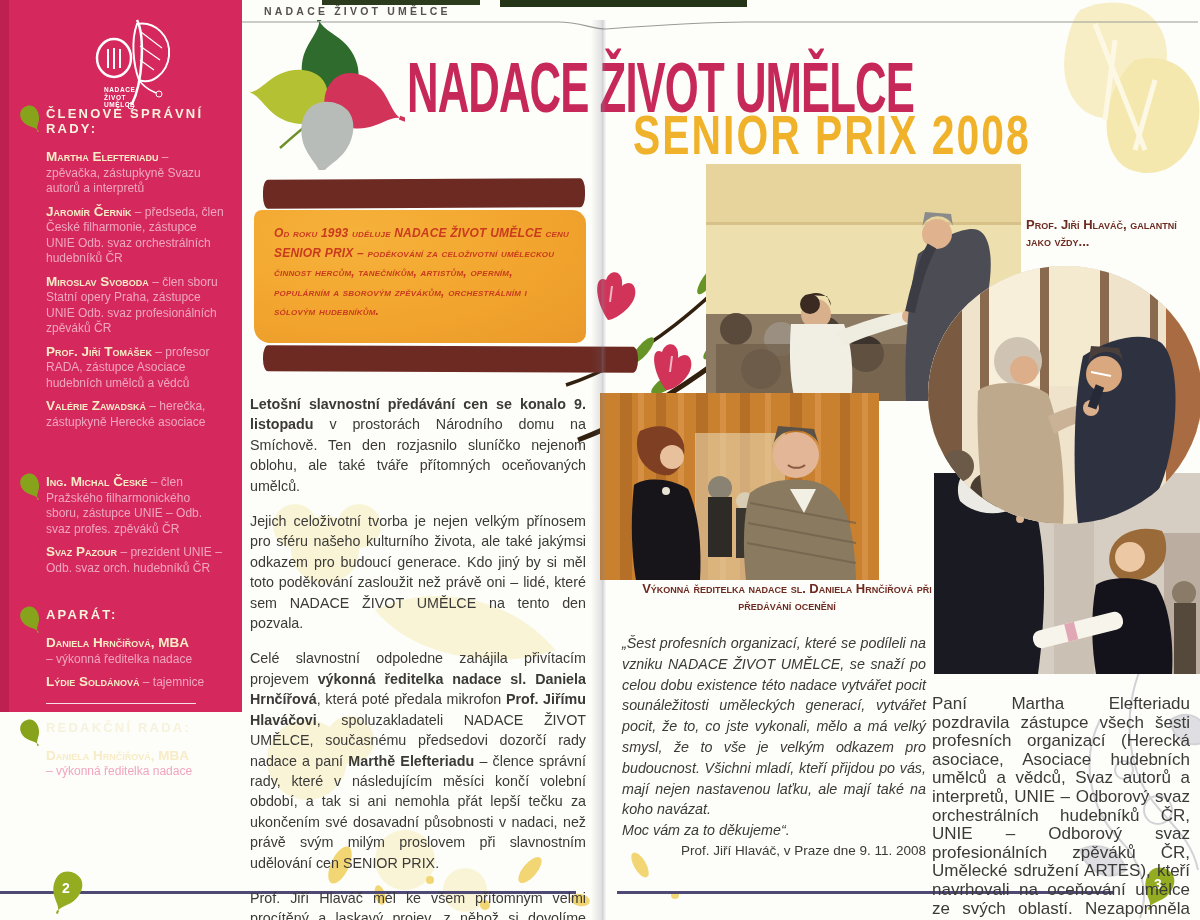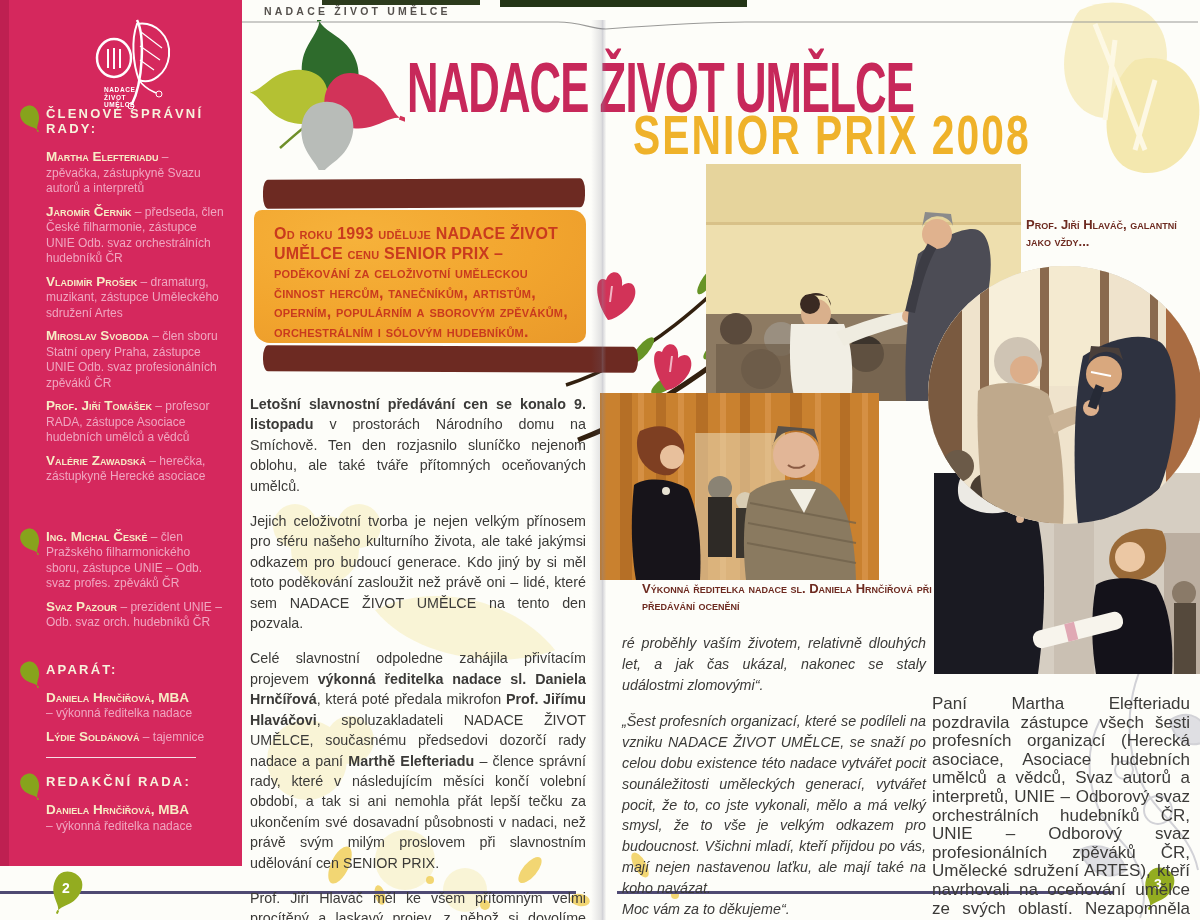--- a/index.html
+++ b/index.html
@@ -1,20 +1,20 @@
 <!DOCTYPE html>
 <html><head>
 <meta charset="utf-8">
 <style>
   html,body{margin:0;padding:0;background:#ffffff;}
   #spread{position:relative;width:1200px;height:920px;overflow:hidden;
           background:#fdfdf9;font-family:"Liberation Sans",sans-serif;}
   .abs{position:absolute;}
   
-  #sidebar{left:0;top:0;width:242px;height:866px;background:#d5285d;z-index:3;}
+  #sidebar{left:0;top:0;width:242px;height:712px;background:#d5285d;z-index:3;}
   #sidebar .edge{position:absolute;left:0;top:0;width:9px;height:100%;background:rgba(90,0,30,.18);}
   #logo{position:absolute;left:84px;top:14px;width:100px;height:104px;}
   #logo .lt{position:absolute;left:20px;top:72px;color:#fff;font-size:6.5px;line-height:7.5px;letter-spacing:.6px;font-weight:bold;}
   #sb-content{position:absolute;left:46px;top:106px;width:178px;color:#f0a6c0;}
   .sb-h{position:relative;color:#f7f2dc;font-size:13px;letter-spacing:2.2px;font-weight:bold;margin:0 0 13px 0;}
   .sb-h .bl{position:absolute;left:-27px;top:-4px;}
   .sb-i{margin:0 0 7px 0;font-size:12px;line-height:15.5px;}
   .nm{color:#f7ecc5;font-weight:bold;font-variant:small-caps;font-size:13.5px;}
   .ds{color:#f0a6c0;}
   .blk{display:block;}
@@ -30,35 +30,35 @@
   #title-sub{left:633px;top:104px;color:#efb22a;font-size:40px;font-weight:bold;letter-spacing:2px;
              white-space:nowrap;transform:scale(1.02,1.38);transform-origin:left top;z-index:5;}
   
   .mbar{background:#6d2a22;border-radius:5px/12px;z-index:3;}
   #bar1{left:263px;top:179px;width:322px;height:29px;transform:rotate(-.3deg);}
   #bar2{left:263px;top:346px;width:375px;height:26px;transform:rotate(.25deg);}
   #intro-box{left:254px;top:210px;width:332px;height:133px;z-index:3;
      background:radial-gradient(ellipse at 30% 20%,#f6b23b 0%,#f2a52e 55%,#e9992a 100%);
      border-radius:8px 14px 10px 16px;}
   #intro-box .tx{padding:14px 16px 0 20px;color:#c93a1e;font-weight:bold;font-variant:small-caps;
-     font-size:16px;line-height:19.5px;letter-spacing:.2px;}
+     font-size:12px;line-height:19.5px;letter-spacing:.2px;font-style:italic;}
   
   .bodytx{color:#3b3a38;text-align:justify;z-index:6;}
   #midcol{left:250px;top:382px;width:336px;font-size:14.3px;line-height:20.4px;}
   #midcol p{margin:12px 0 15px 0;}
   #col1{left:622px;top:633px;width:304px;font-size:14.3px;line-height:20.8px;}
   #col1 p{margin:0 0 16px 0;}
   #col2{left:932px;top:695px;width:258px;font-size:17px;line-height:18.6px;}
   .b{font-weight:bold;} .it{font-style:italic;}
   .sig{text-align:right;font-style:normal;font-size:13.5px;margin-top:2px;}
   .tight{margin:0 !important;}
   
   .cap{color:#6d2a20;font-variant:small-caps;font-weight:bold;font-size:13px;line-height:17px;z-index:6;}
   #cap1{left:1026px;top:216px;width:172px;text-align:left;}
-  #cap2{left:642px;top:580px;width:290px;text-align:left;}
+  #cap2{left:642px;top:580px;width:290px;text-align:center;}
   
   .photo{overflow:hidden;z-index:3;background:#ccc;}
   #photo1{left:706px;top:164px;width:315px;height:237px;}
   #oval{left:928px;top:266px;width:274px;height:258px;border-radius:50%;z-index:4;}
   #photo3{left:600px;top:393px;width:279px;height:187px;}
   #photo4{left:934px;top:473px;width:266px;height:201px;}
   
   .pgline{height:3px;background:#4f4a73;z-index:2;}
   #pgline-l{left:0;top:891px;width:576px;}
   #pgline-r{left:617px;top:891px;width:497px;}
@@ -116,21 +116,20 @@
       <div>
         <div class="sb-h">
           <span class="bl">
             <svg width="24" height="32" style="color:#87a31c;transform:rotate(-28deg)">
                 <use href="#leaf" fill="#87a31c"></use>
               </svg>
           </span><span>ČLENOVÉ SPRÁVNÍ RADY:</span>
         </div>
         <p class="sb-i"><span class="nm">Martha Elefteriadu</span><span class="ds"> – zpěvačka, zástupkyně Svazu autorů a interpretů</span></p>
         <p class="sb-i"><span class="nm">Jaromír Černík</span><span class="ds"> – předseda, člen České filharmonie, zástupce UNIE Odb. svaz orchestrálních hudebníků ČR</span></p>
-        <p class="sb-i"><span class="nm">Vladimír Prošek</span><span class="ds"> – dramaturg, muzikant, zástupce Uměleckého sdružení Artes</span></p>
         <p class="sb-i"><span class="nm">Miroslav Svoboda</span><span class="ds"> – člen sboru Statní opery Praha, zástupce UNIE Odb. svaz profesionálních zpěváků ČR</span></p>
         <p class="sb-i"><span class="nm">Prof. Jiří Tomášek</span><span class="ds"> – profesor RADA, zástupce Asociace hudebních umělců a vědců</span></p>
         <p class="sb-i"><span class="nm">Valérie Zawadská</span><span class="ds"> – herečka, zástupkyně Herecké asociace</span></p>
       </div>
 
       <div class="sb-gap"></div>
 
       <div>
         <div class="sb-h">
           <span class="bl">
@@ -389,21 +388,20 @@
       <circle cx="86" cy="46" r="4" fill="#d9b494"></circle>
       <rect x="98" y="148" width="92" height="18" rx="8" transform="rotate(-14 144 157)" fill="#f7f4ec"></rect>
       <rect x="132" y="148" width="10" height="18" transform="rotate(-14 144 157)" fill="#e0a8b4"></rect>
     </svg>
   </div>
 
   <div id="cap1" class="abs cap">Prof. Jiří Hlaváč, galantní jako vždy...</div>
   <div id="cap2" class="abs cap">Výkonná ředitelka nadace sl. Daniela Hrnčířová při předávání ocenění</div>
 
   <div id="col1" class="abs bodytx">
-    <p class="it"><span>ré proběhly vaším životem, relativně dlouhých let, a jak čas ukázal, nakonec se staly událostmi zlomovými“.</span></p>
     <p class="it tight"><span>„Šest profesních organizací, které se podíleli na vzniku NADACE ŽIVOT UMĚLCE, se snaží po celou dobu existence této nadace vytvářet pocit sounáležitosti uměleckých generací, vytvářet pocit, že to, co jste vykonali, mělo a má velký smysl, že to vše je velkým odkazem pro budoucnost. Všichni mladí, kteří přijdou po vás, mají nejen nastavenou laťku, ale mají také na koho navázat.</span></p>
     <p class="it tight"><span>Moc vám za to děkujeme“.</span></p>
     <p class="sig tight">Prof. Jiří Hlaváč, v Praze dne 9. 11. 2008</p>
   </div>
 
   <div id="col2" class="abs bodytx">
     <p class="tight"><span>Paní Martha Elefteriadu pozdravila zástupce všech šesti profesních organizací (Herecká asociace, Asociace hudebních umělců a vědců, Svaz autorů a interpretů, UNIE – Odborový svaz orchestrálních hudebníků ČR, UNIE – Odborový svaz profesionálních zpěváků ČR, Umělecké sdružení ARTES), kteří navrhovali na oceňování umělce ze svých oblastí. Nezapomněla také na poděkování společnosti INTERGRAM, za její dlouholetou podporu a spolupráci.</span></p>
   </div>
 
   <div id="pgline-l" class="abs pgline"></div>

